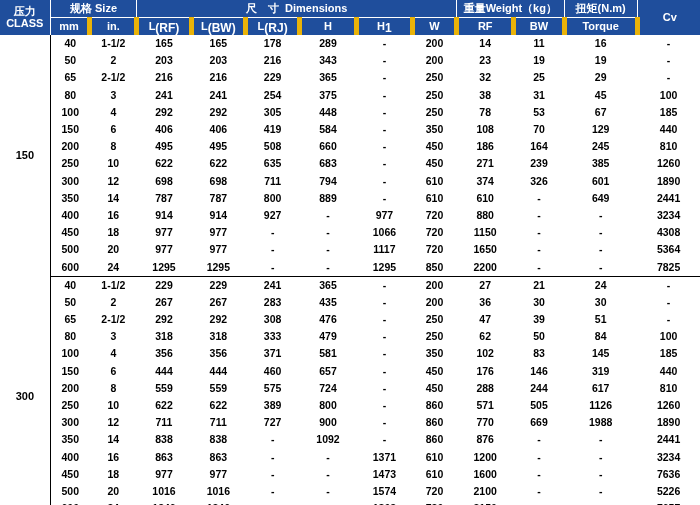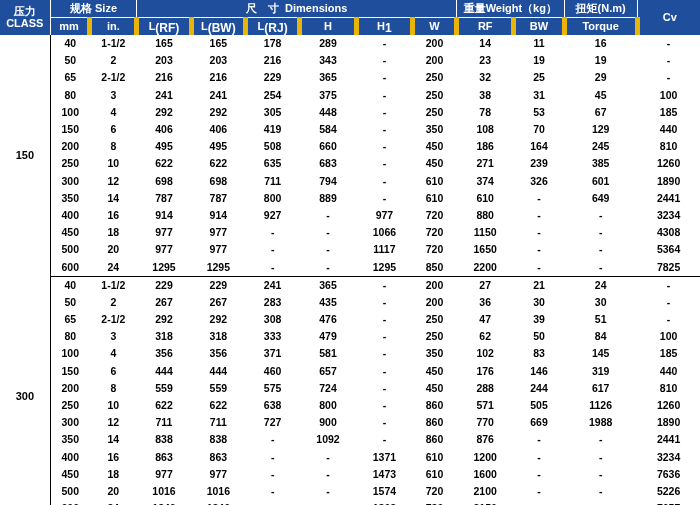--- a/index.html
+++ b/index.html
@@ -428,21 +428,21 @@
           <td>288</td>
           <td>244</td>
           <td>617</td>
           <td>810</td>
         </tr>
         <tr>
           <td>250</td>
           <td>10</td>
           <td>622</td>
           <td>622</td>
-          <td>638</td>
+          <td>389</td>
           <td>800</td>
           <td>-</td>
           <td>860</td>
           <td>571</td>
           <td>505</td>
           <td>1126</td>
           <td>1260</td>
         </tr>
         <tr>
           <td>300</td>

